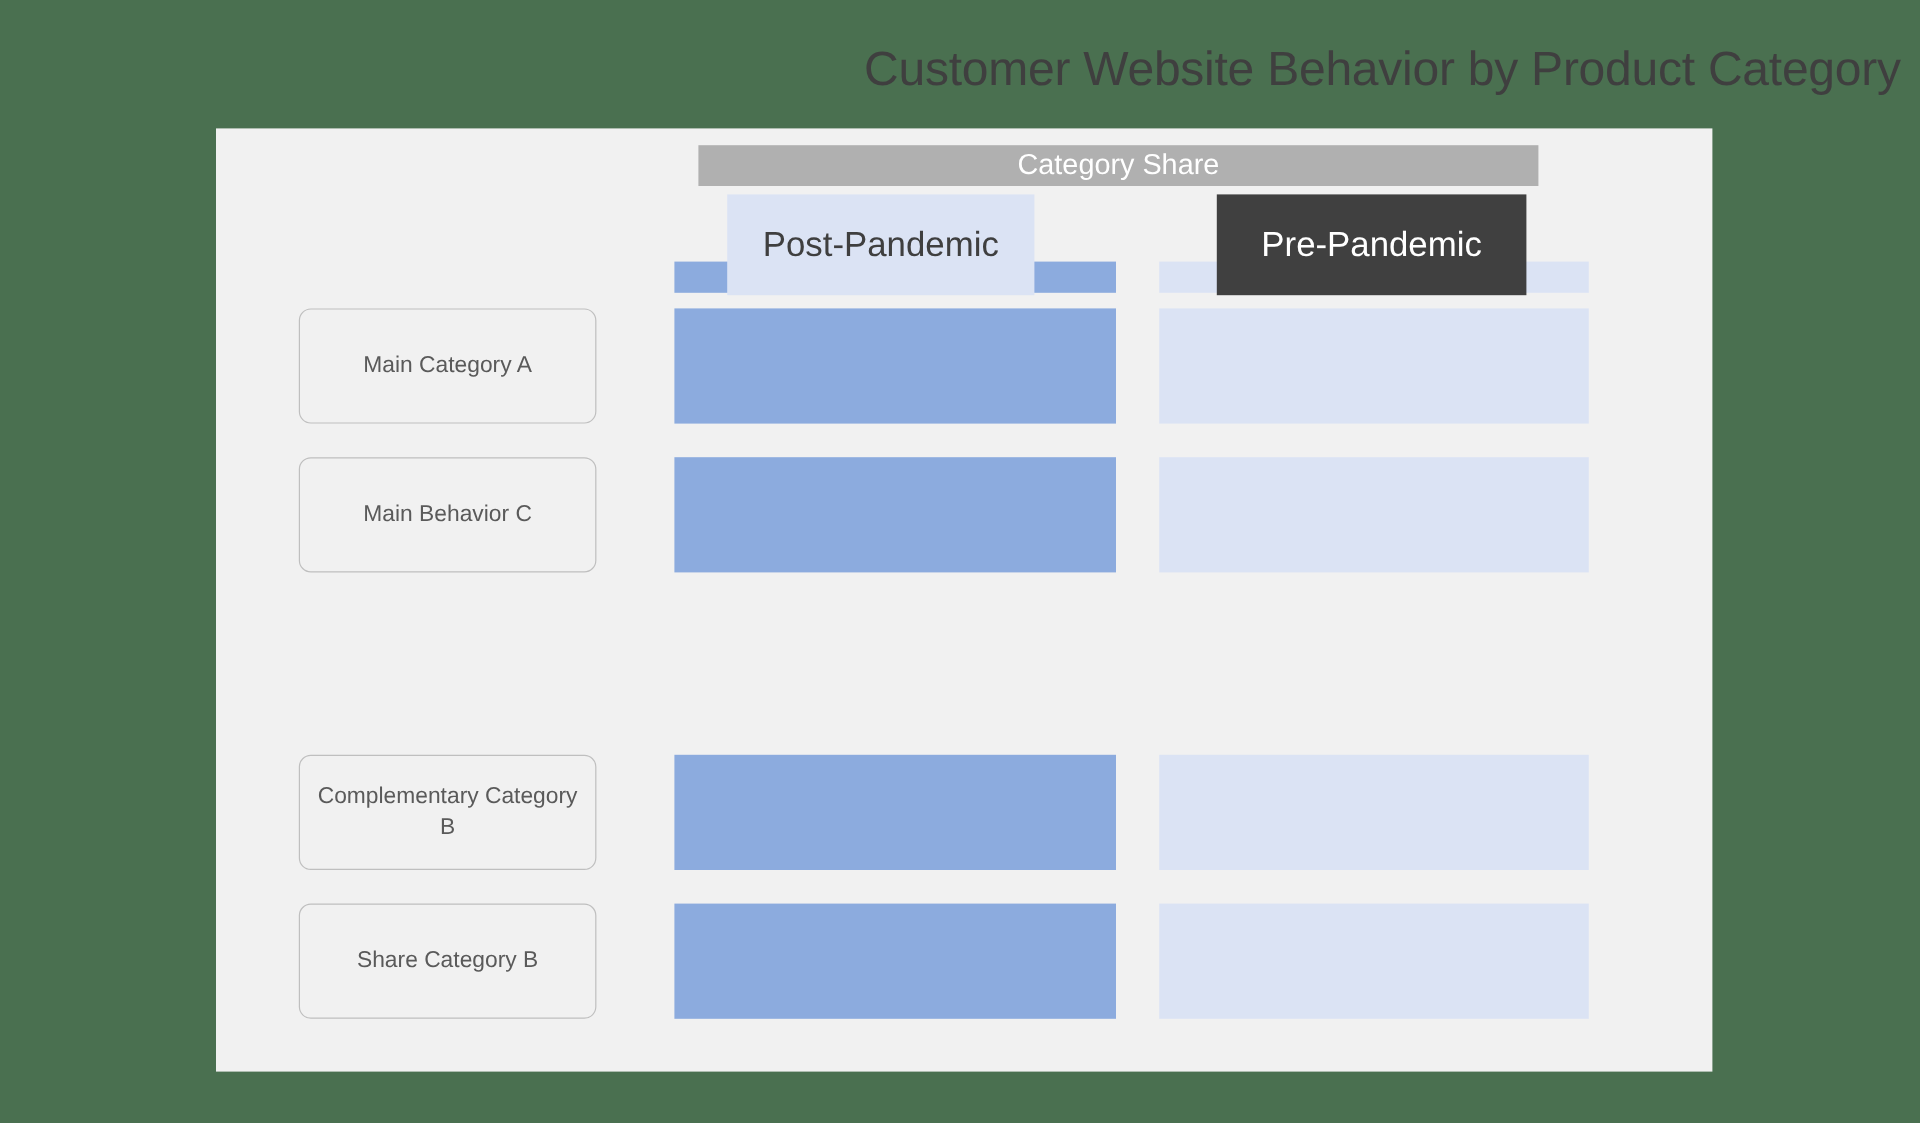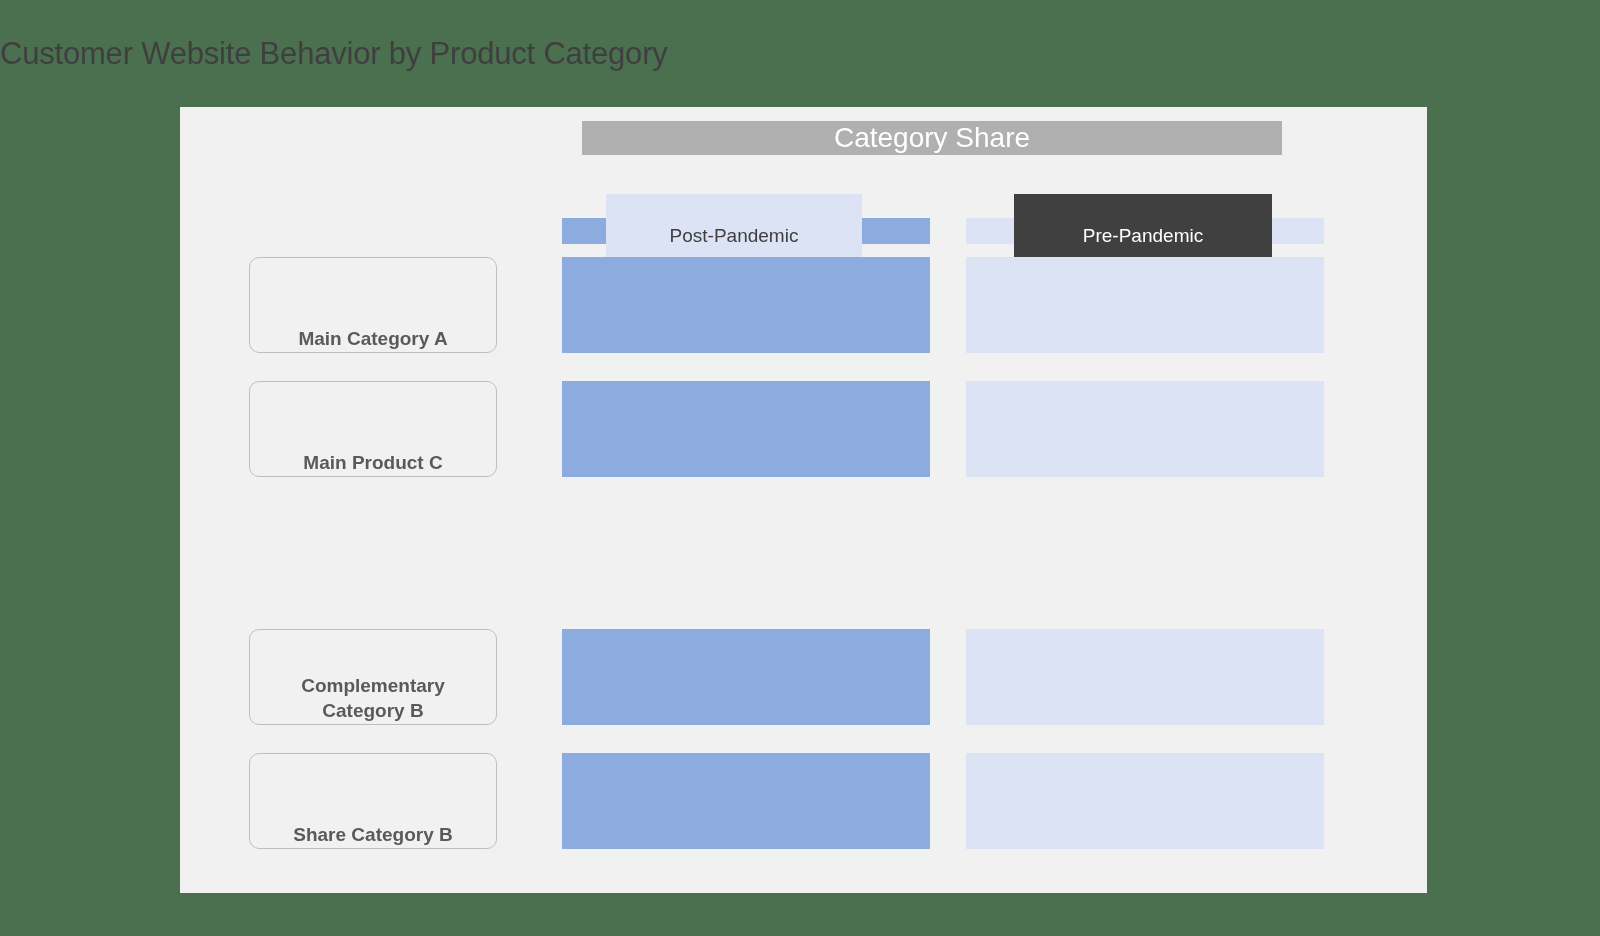--- a/index.html
+++ b/index.html
@@ -14,22 +14,22 @@
     overflow: hidden;
     position: relative;
   }
 
   
   #chart-title {
     position: absolute;
     left: 0;
     top: 36px;
     width: 1584px;
-    text-align: left;
-    font-size: 31px;
+    text-align: right;
+    font-size: 40px;
     color: #3f3f3f;
     letter-spacing: -0.2px;
     white-space: nowrap;
   }
 
   
   #panel {
     position: absolute;
     left: 180px;
     top: 107px;
@@ -40,21 +40,21 @@
 
   
   #category-share-bar {
     position: absolute;
     left: 402px;
     top: 14px;
     width: 700px;
     height: 34px;
     background: #b0b0b0;
     color: #ffffff;
-    font-size: 28px;
+    font-size: 24px;
     display: flex;
     align-items: center;
     justify-content: center;
   }
 
   
   .col-header-band {
     position: absolute;
     top: 111px;
     height: 26px;
@@ -70,22 +70,21 @@
     background: #dbe3f4;
   }
 
   .col-header-label {
     position: absolute;
     top: 55px;
     height: 84px;
     display: flex;
     align-items: center;
     justify-content: center;
-    font-size: 19px;
-    margin-top: 32px;
+    font-size: 29px;
   }
   #header-post {
     left: 426px;
     width: 256px;
     background: #dbe3f4;
     color: #3f3f3f;
   }
   #header-pre {
     left: 834px;
     width: 258px;
@@ -105,28 +104,27 @@
     position: absolute;
     left: 69px;
     top: 0;
     width: 248px;
     height: 96px;
     box-sizing: border-box;
     border: 1px solid #bfbfbf;
     border-radius: 10px;
     background: #f1f1f1;
     display: flex;
-    align-items: flex-end;
+    align-items: center;
     justify-content: center;
     text-align: center;
     font-size: 19px;
     color: #5a5a5a;
     line-height: 1.35;
     padding: 0 10px;
-    font-weight: bold;
   }
 
   .bar {
     position: absolute;
     top: 0;
     height: 96px;
   }
   .bar-post {
     left: 382px;
     width: 368px;
@@ -184,21 +182,21 @@
         <span>56%</span>
       </div>
     </div>
     <div class="bar bar-pre">
       
     </div>
   </div>
 
   <div class="row" style="top:274px">
     <div class="row-label">
-      <span>Main Product C</span>
+      <span>Main Behavior C</span>
     </div>
     <div class="bar bar-post">
       <div class="value-box vb-post">
         <span>21%</span>
       </div>
     </div>
     <div class="bar bar-pre">
       
     </div>
   </div>

